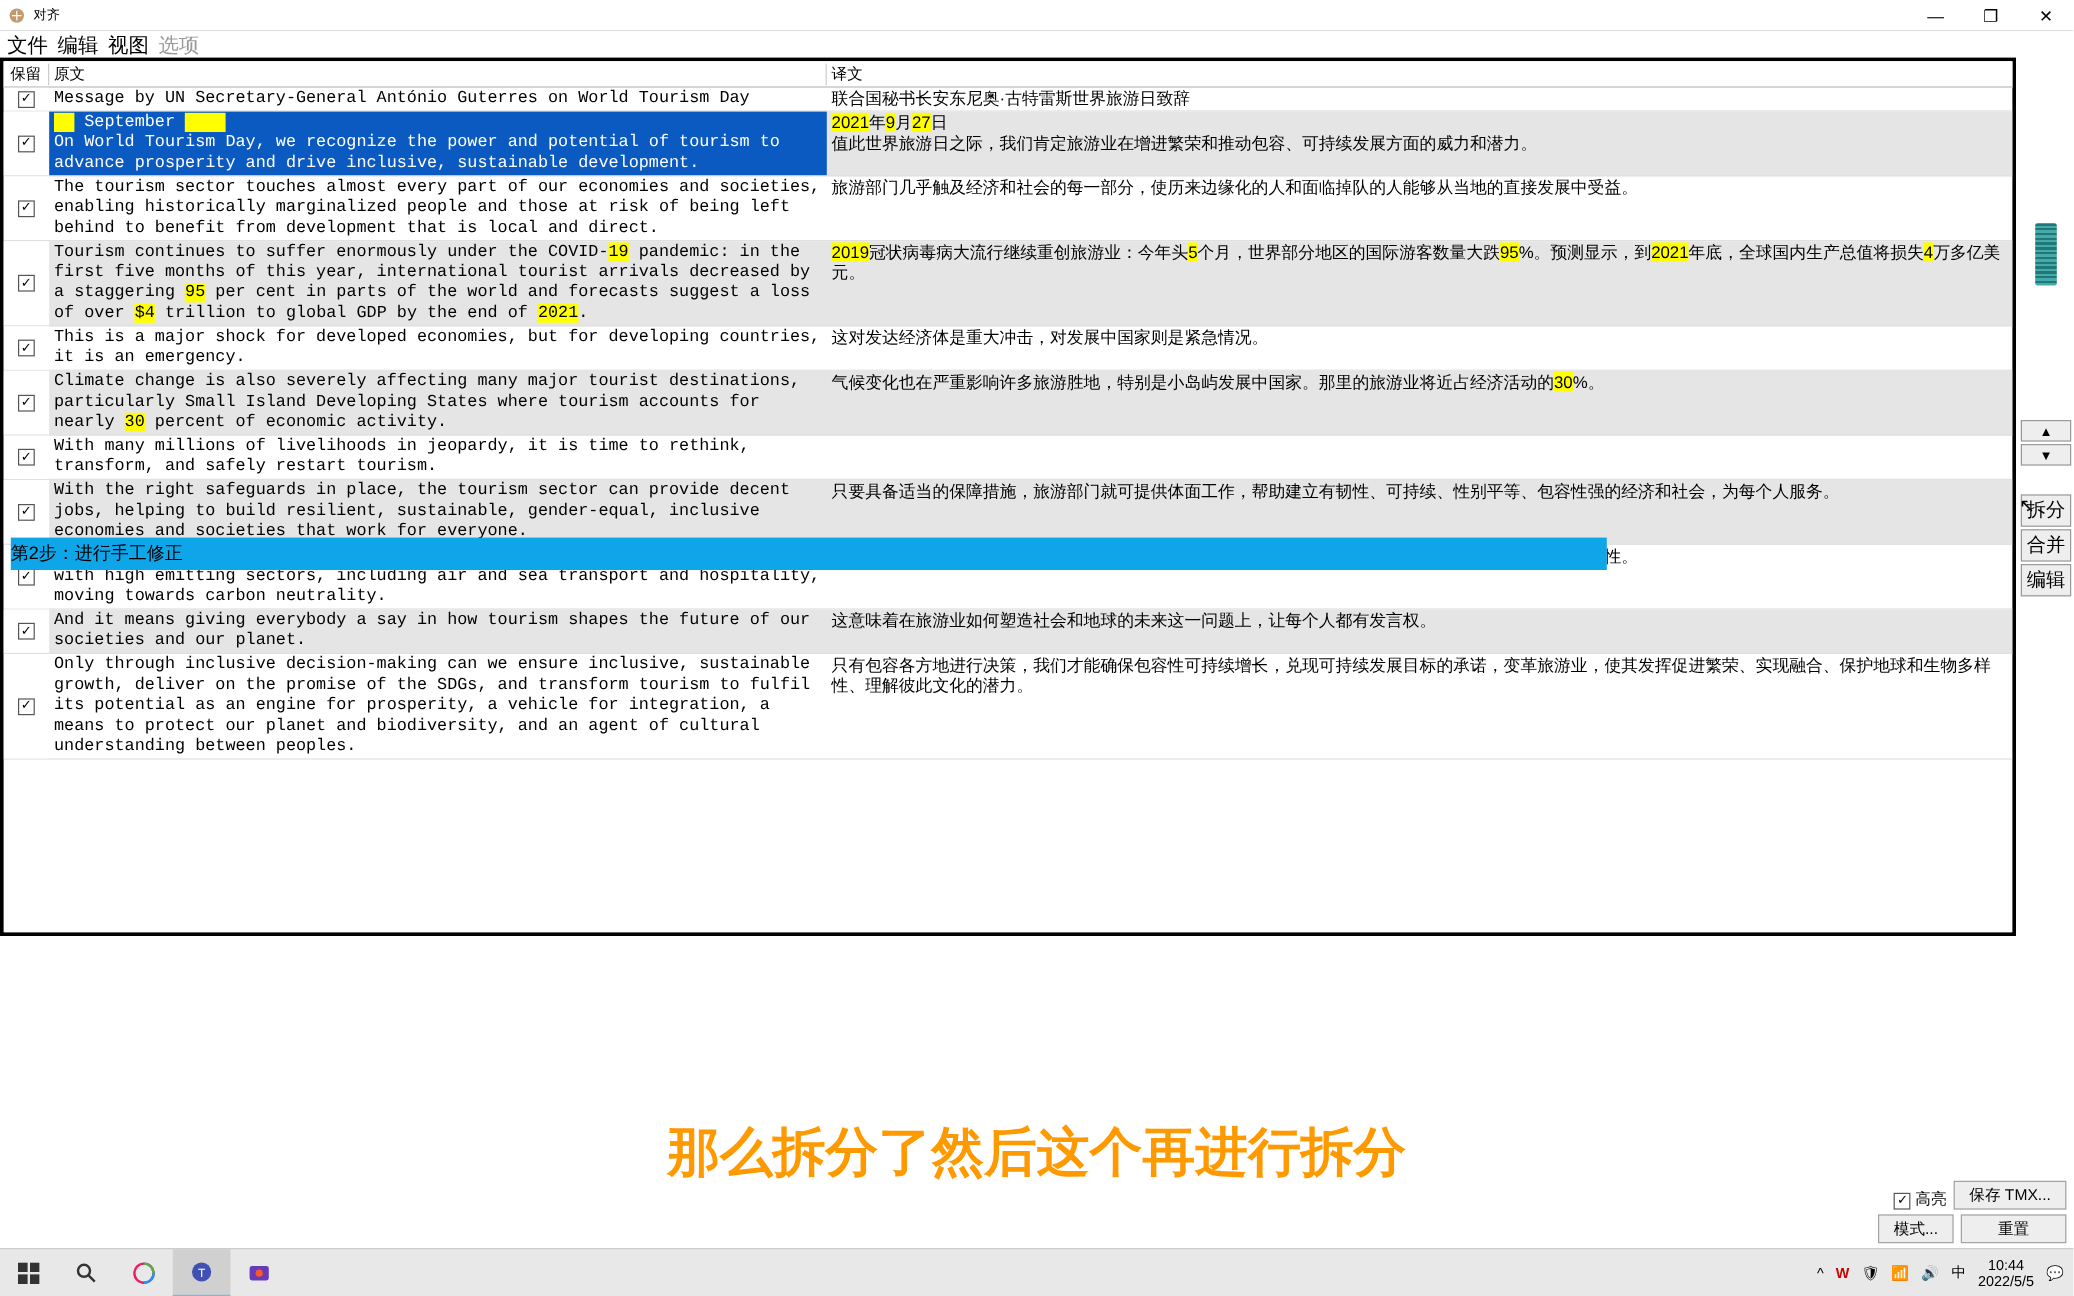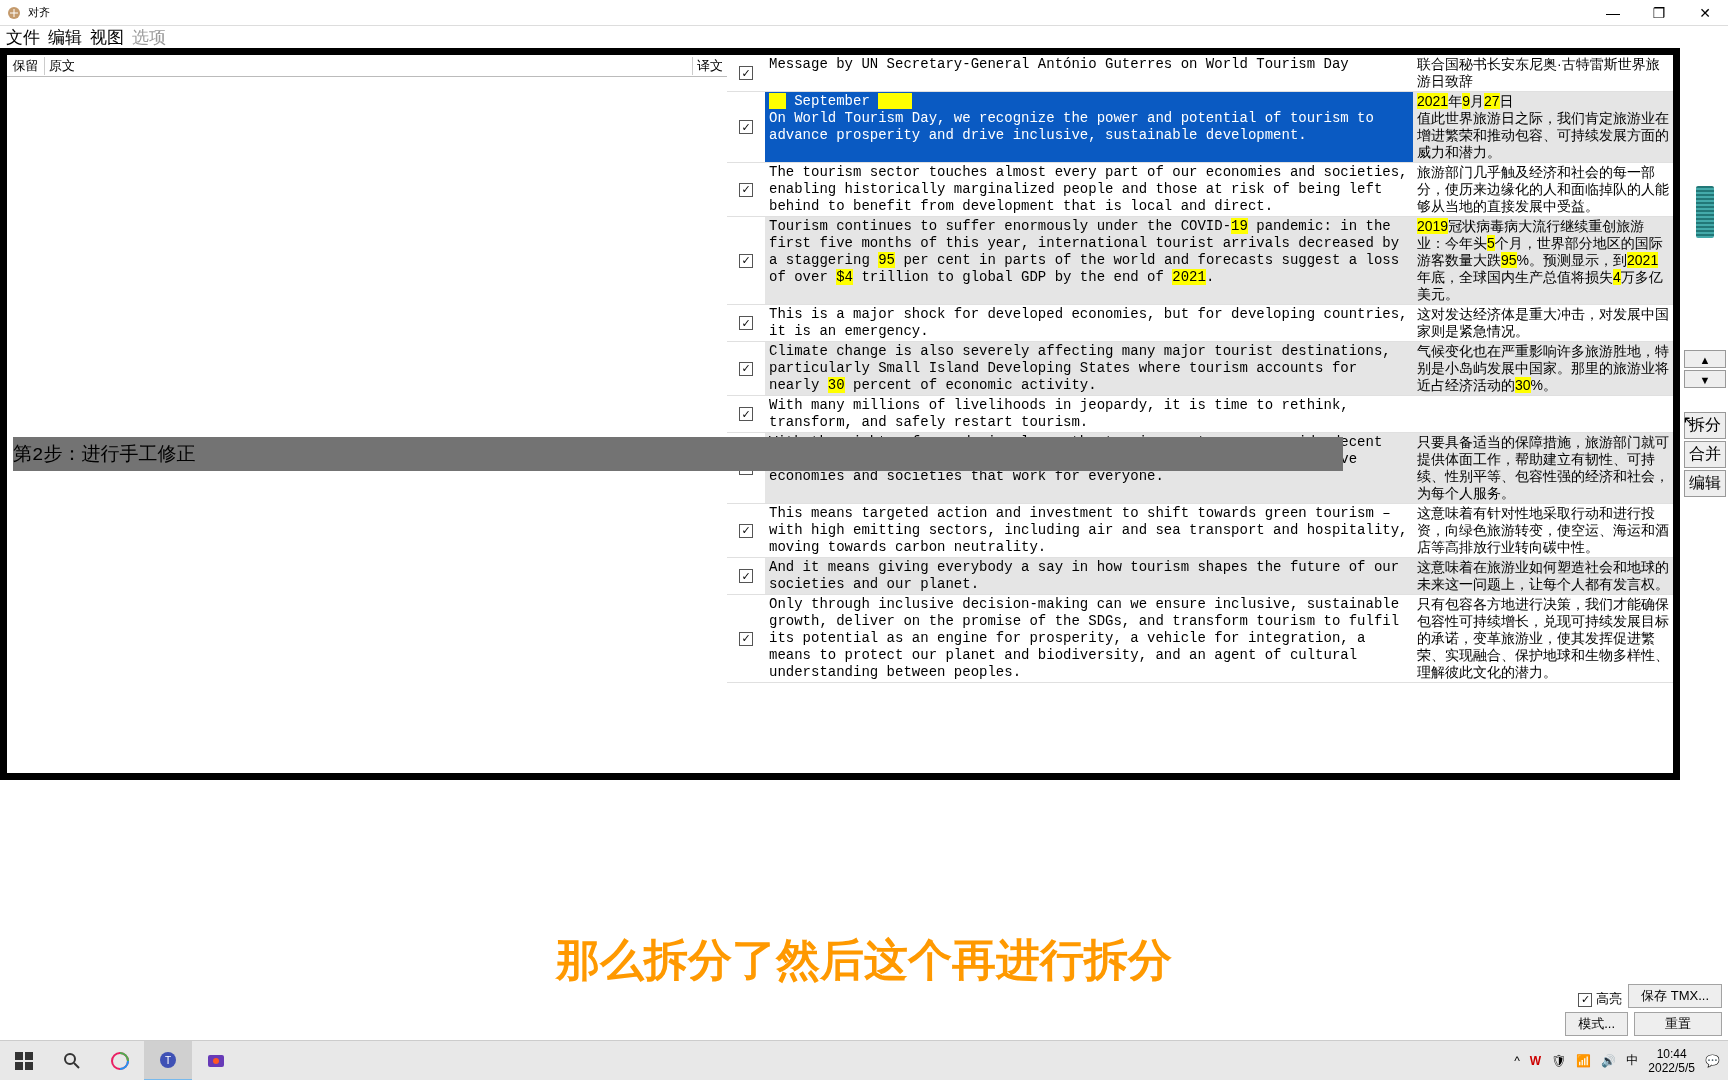--- a/index.html
+++ b/index.html
@@ -5,21 +5,21 @@
 * { margin: 0; padding: 0; box-sizing: border-box; }
 body { font-family: "Microsoft YaHei", SimSun, sans-serif; font-size: 13px; background: #fff; overflow: hidden; width: 1728px; height: 1080px; position: relative; }
 .titlebar { height: 26px; display: flex; align-items: center; background: #fff; border-bottom: 1px solid #ddd; }
 .titlebar .icon { width: 20px; height: 20px; margin: 0 4px; display: inline-flex; align-items: center; justify-content: center; }
 .titlebar .title { font-size: 11px; flex: 0 0 auto; }
 .titlebar .spacer { flex: 1; }
 .win-btn { width: 46px; height: 26px; display: flex; align-items: center; justify-content: center; font-size: 14px; font-family: "Segoe UI Symbol", sans-serif; }
 .menubar { height: 22px; display: flex; align-items: center; padding: 0 4px; font-size: 17px; background: #fff; }
 .menubar span { margin-right: 4px; padding: 0 2px; }
 .menubar .disabled { color: #999; }
-.table-wrap { position: absolute; top: 48px; left: 0; right: 48px; bottom: 300px; display: flex; flex-direction: row; border: 7px solid #000000; }
+.table-wrap { position: absolute; top: 48px; left: 0; right: 48px; bottom: 300px; display: flex; flex-direction: column; border: 3px solid #000000; }
 .thead { display: flex; background: #fff; border-bottom: 1px solid #bbb; height: 22px; align-items: center; font-size: 13px; }
 .col-keep { flex: 0 0 38px; text-align: center; border-right: 1px solid #ccc; }
 .col-src { flex: 0 0 648px; padding: 0 4px; border-right: 1px solid #ccc; font-family: "Courier New", monospace; }
 .col-tgt { flex: 1; padding: 0 4px; }
 .tbody { flex: 1; overflow: hidden; }
 .row { display: flex; align-items: stretch; border-bottom: 1px solid #e0e0e0; font-size: 14px; line-height: 17px; }
 .row.alt { background: #e5e5e5; }
 .row.sel .cell-src { background: #0a5ac2; color: #fff; }
 .cell-keep { flex: 0 0 38px; display: flex; align-items: center; justify-content: center; background: #fff; }
 .cell-src { flex: 0 0 648px; padding: 1px 4px; font-family: "Courier New", monospace; white-space: pre-wrap; word-break: break-word; }
@@ -35,21 +35,21 @@
 .bottom-ctrl { position: absolute; bottom: 44px; right: 6px; display: flex; flex-direction: column; gap: 4px; align-items: flex-end; }
 .bottom-ctrl .row1, .bottom-ctrl .row2 { display: flex; gap: 6px; align-items: flex-end; }
 .bottom-ctrl label { font-size: 13px; }
 .bottom-ctrl .btn { border: 1px solid #a3a3a3; background: #eee; padding: 2px 12px; font-size: 13px; min-width: 88px; text-align: center; }
 .taskbar { position: absolute; bottom: 0; left: 0; right: 0; height: 40px; background: #e8e8e8; border-top: 1px solid #ccc; display: flex; align-items: center; }
 .taskbar .tb-icon { width: 48px; height: 40px; display: flex; align-items: center; justify-content: center; font-size: 18px; }
 .taskbar .tb-icon.active { background: #d0d0d0; border-bottom: 2px solid #76b9ed; }
 .taskbar .tray { margin-left: auto; display: flex; align-items: center; gap: 10px; padding-right: 8px; font-size: 12px; }
 .taskbar .clock { text-align: center; line-height: 14px; font-size: 12px; }
 .cursor { position: absolute; right: 32px; top: 412px; font-size: 16px; pointer-events: none; }
-.step-footer { position: absolute; left: 6px; bottom: 302px; width: 1330px; background: #737373; font-size: 19px; padding: 4px 0; font-family: Liberation Mono, monospace; }
+.step-footer { position: absolute; left: 6px; bottom: 302px; width: 1330px; background: #0ea5e9; font-size: 15px; padding: 4px 0; }
 </style>
 </head>
 <body>
 
 <div class="titlebar">
   <span class="icon">
     <svg width="16" height="16" viewBox="0 0 16 16">
         <circle cx="8" cy="8" r="6" fill="#c49a6c"></circle>
         <path d="M4 8h8M8 4v8" stroke="#fff" stroke-width="1"></path>
       </svg>

